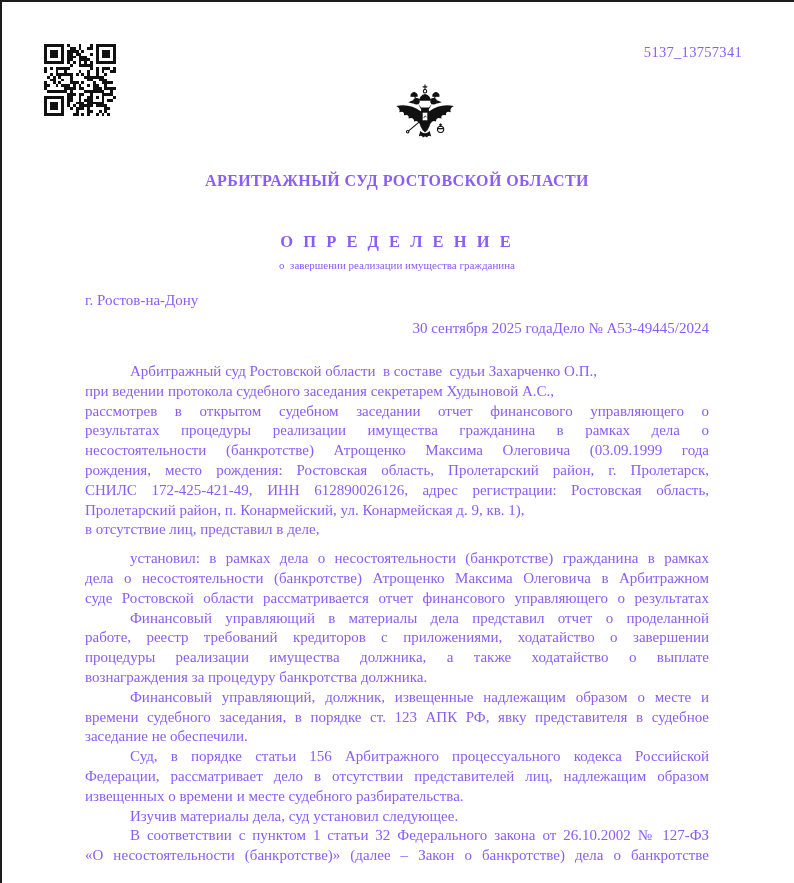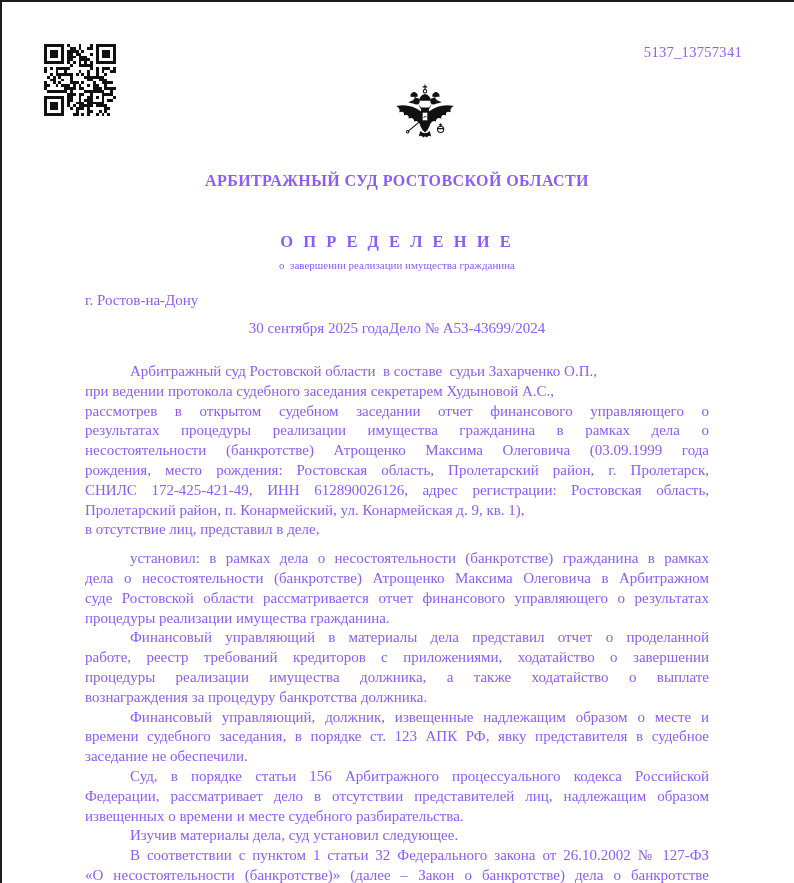--- a/index.html
+++ b/index.html
@@ -14,21 +14,21 @@
   .qr svg{display:block;shape-rendering:crispEdges;}
   .emblem{position:absolute;left:386px;top:82px;width:78px;height:76px;}
   .court-name{position:absolute;top:172px;left:0;width:100%;text-align:center;
     font-weight:bold;font-size:16px;letter-spacing:.4px;}
   .doc-type{position:absolute;top:232px;left:0;width:100%;text-align:center;
     font-weight:bold;font-size:16.5px;letter-spacing:3px;}
   .subtitle{position:absolute;top:259px;left:0;width:100%;text-align:center;
     font-size:11px;white-space:pre-wrap;}
   .city{position:absolute;top:292px;left:85px;font-size:15px;white-space:pre-wrap;}
   .date-row{position:absolute;top:320px;left:85px;width:624px;display:flex;
-    justify-content:center;font-size:15px;}
+    justify-content:flex-end;font-size:15px;}
   .doc-body{position:absolute;top:362px;left:85px;width:624px;font-size:15px;
     line-height:19.8px;}
   .para{margin:0;}
   .para.gap{margin-top:9px;}
   .para.indent .line:first-child{text-indent:45px;}
   .line{text-align:left;}
   .line.pre{white-space:pre-wrap;}
   .line.j{text-align:justify;text-align-last:justify;}
 </style>
 </head>
@@ -395,21 +395,21 @@
   <div class="court-name">АРБИТРАЖНЫЙ СУД РОСТОВСКОЙ ОБЛАСТИ</div>
 
   <div class="doc-type">О П Р Е Д Е Л Е Н И Е</div>
 
   <div class="subtitle">о  завершении реализации имущества гражданина</div>
 
   <div class="city">г. Ростов-на-Дону</div>
 
   <div class="date-row">
     <span>30 сентября 2025 года</span>
-    <span>Дело № А53-43699/2024</span>
+    <span>Дело № А53-49445/2024</span>
   </div>
 
   <div class="doc-body">
       <div class="para indent">
         <div class="line pre">Арбитражный суд Ростовской области  в составе  судьи Захарченко О.П.,</div>
       </div>
       <div class="para">
         <div class="line pre">при ведении протокола судебного заседания секретарем Худыновой А.С.,</div>
       </div>
       <div class="para">
@@ -420,21 +420,20 @@
         <div class="line j">СНИЛС 172-425-421-49, ИНН 612890026126, адрес регистрации: Ростовская область,</div>
         <div class="line pre">Пролетарский район, п. Конармейский, ул. Конармейская д. 9, кв. 1),</div>
       </div>
       <div class="para">
         <div class="line pre">в отсутствие лиц, представил в деле,</div>
       </div>
       <div class="para indent gap">
         <div class="line j">установил: в рамках дела о несостоятельности (банкротстве) гражданина в рамках</div>
         <div class="line j">дела о несостоятельности (банкротстве) Атрощенко Максима Олеговича в Арбитражном</div>
         <div class="line j">суде Ростовской области рассматривается отчет финансового управляющего о результатах</div>
-        <div class="line pre">процедуры реализации имущества гражданина.</div>
       </div>
       <div class="para indent">
         <div class="line j">Финансовый управляющий в материалы дела представил отчет о проделанной</div>
         <div class="line j">работе, реестр требований кредиторов с приложениями, ходатайство о завершении</div>
         <div class="line j">процедуры реализации имущества должника, а также ходатайство о выплате</div>
         <div class="line pre">вознаграждения за процедуру банкротства должника.</div>
       </div>
       <div class="para indent">
         <div class="line j">Финансовый управляющий, должник, извещенные надлежащим образом о месте и</div>
         <div class="line j">времени судебного заседания, в порядке ст. 123 АПК РФ, явку представителя в судебное</div>

